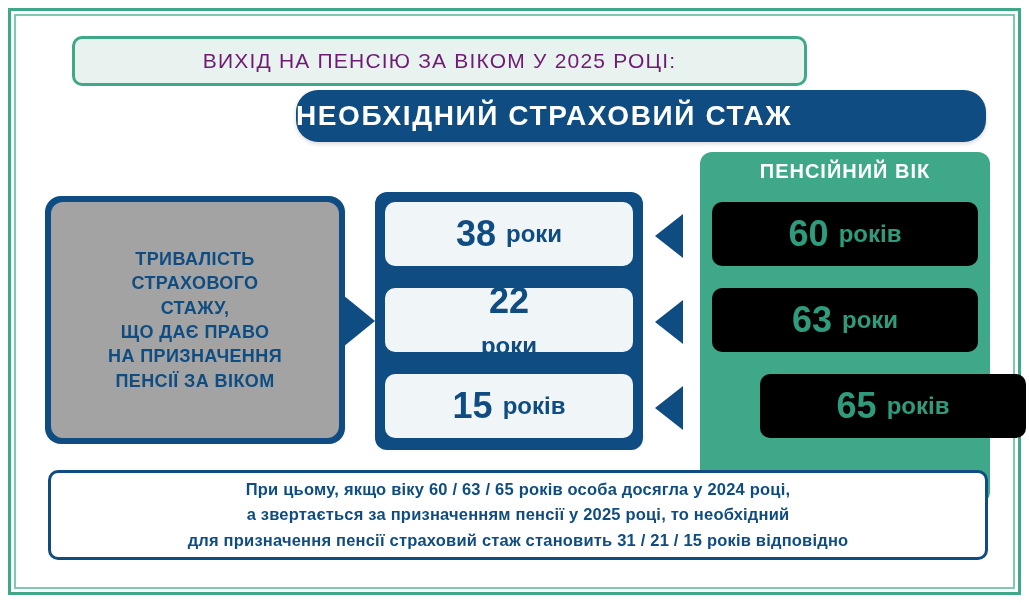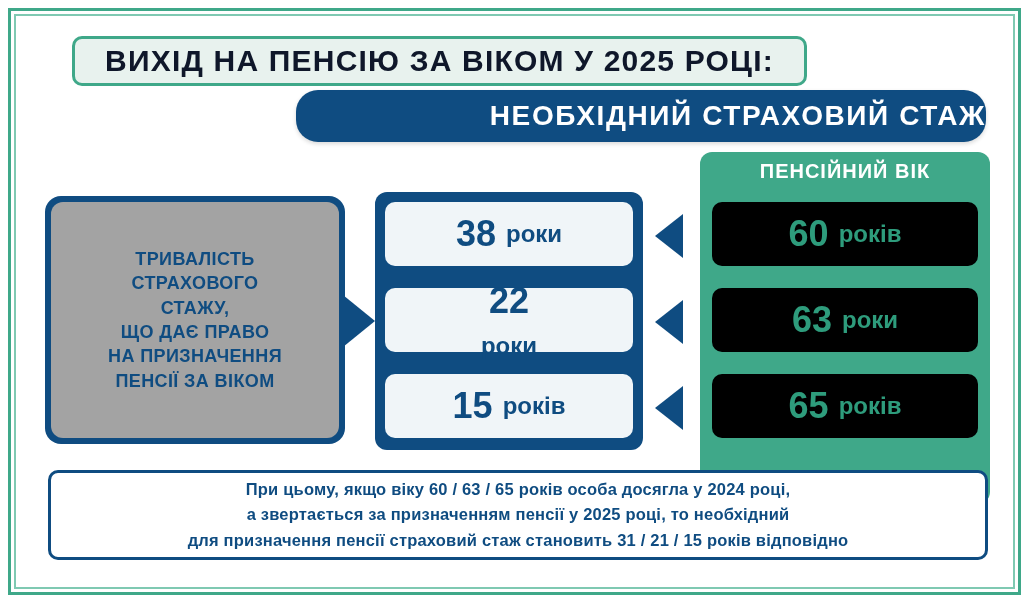--- a/index.html
+++ b/index.html
@@ -36,36 +36,36 @@
     left: 72px; top: 36px;
     width: 735px; height: 50px;
     background: #e8f2ee;
     border: 3px solid #3fa889;
     border-radius: 10px;
     display: flex;
     align-items: center;
     justify-content: center;
   }
   .header-green span {
-    color: #0f172a;
-    font-size: 30px;
-    font-weight: bold;
+    color: #701a75;
+    font-size: 21px;
+    font-weight: normal;
     letter-spacing: 1.2px;
   }
 
   
   .header-navy {
     position: absolute;
     left: 296px; top: 90px;
     width: 690px; height: 52px;
     background: #0f4c81;
     border-radius: 22px;
     display: flex;
     align-items: center;
-    justify-content: flex-end;
+    justify-content: flex-start;
     box-shadow: 0 2px 4px rgba(0,0,0,0.15);
   }
   .header-navy span {
     color: #ffffff;
     font-size: 28px;
     font-weight: bold;
     letter-spacing: 1.6px;
   }
 
   
@@ -228,21 +228,21 @@
   <div class="age-panel">
     <div class="age-panel-title">ПЕНСІЙНИЙ ВІК</div>
     <div class="age-card" style="top:50px;">
       <span class="num">60</span>
       <span class="unit">років</span>
     </div>
     <div class="age-card" style="top:136px;text-align:right;">
       <span class="num">63</span>
       <span class="unit">роки</span>
     </div>
-    <div class="age-card" style="top:222px;">
+    <div class="age-card" style="top:222px;margin-left:48px;">
       <span class="num">65</span>
       <span class="unit">років</span>
     </div>
   </div>
 
   <div class="mid-panel">
     <div class="mid-card" style="top:10px;">
       <span class="num">38</span>
       <span class="unit">роки</span>
     </div>

